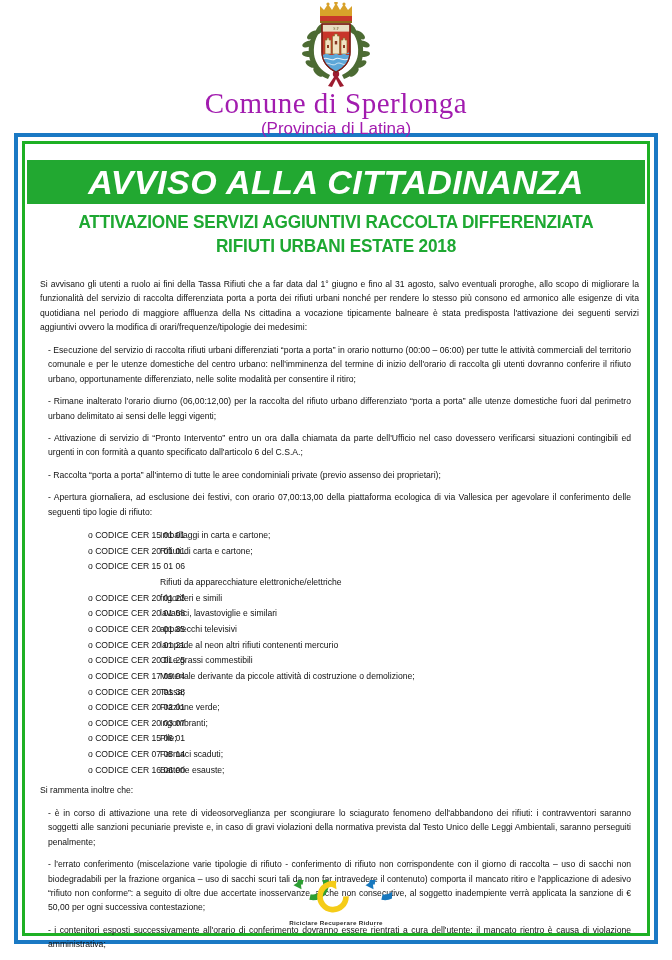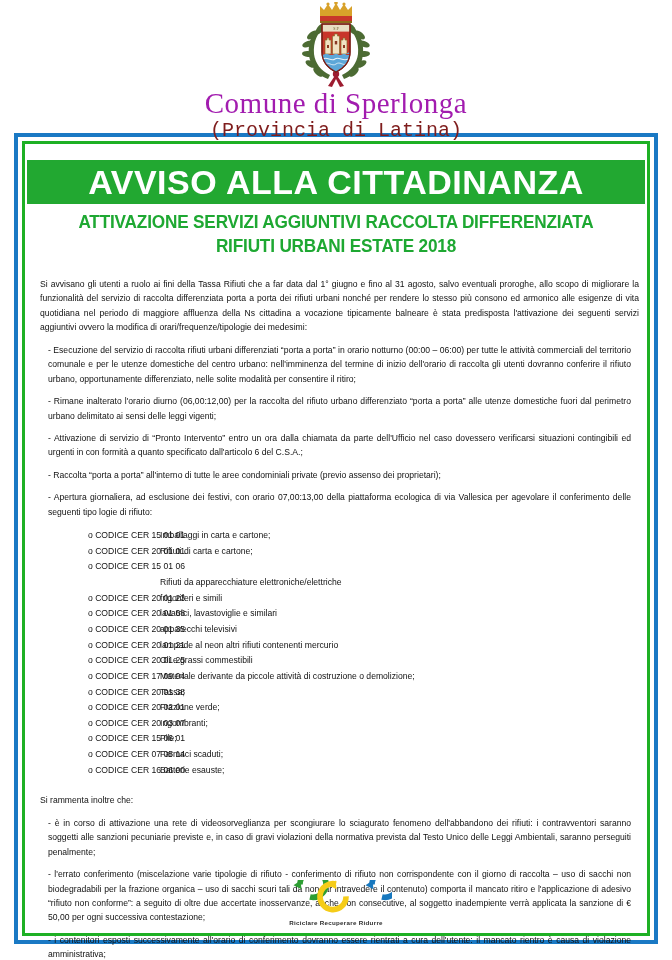--- a/index.html
+++ b/index.html
@@ -70,38 +70,39 @@
     z-index: 5;
   }
   .comune-name {
     font-family: "Liberation Serif", serif;
     font-size: 29px;
     color: #a21caf;
     letter-spacing: .5px;
     line-height: 1.05;
   }
   .comune-prov {
-    font-family: Liberation Mono, monospace;
-    font-size: 20px;
-    color: #7f1d1d;
+    font-family: Liberation Sans, sans-serif;
+    font-size: 17px;
+    color: #a21caf;
     line-height: 1.15;
     margin-top: 1px;
   }
 
   
   .banner {
     position: absolute;
     left: 27px;
     top: 160px;
     right: 27px;
     height: 44px;
     background: #22a831;
     display: flex;
     align-items: center;
     justify-content: center;
+    font-style: italic;
   }
   .banner-text {
     color: #ffffff;
     font-weight: bold;
     font-size: 34px;
     letter-spacing: .5px;
     line-height: 1;
     white-space: nowrap;
   }
 
@@ -155,21 +156,21 @@
   .cer-code {
     width: 120px;
     flex: 0 0 120px;
     padding-left: 48px;
     box-sizing: border-box;
     white-space: nowrap;
   }
   .cer-desc { flex: 1 1 auto; }
   .cer-row.subline .cer-code { visibility: hidden; }
 
-  .rammenta { margin-top: 15px; }
+  .rammenta { margin-top: 5px; }
 
   
   .logo-wrap {
     position: absolute;
     left: 0;
     right: 0;
     bottom: 34px;
     display: flex;
     flex-direction: column;
     align-items: center;

